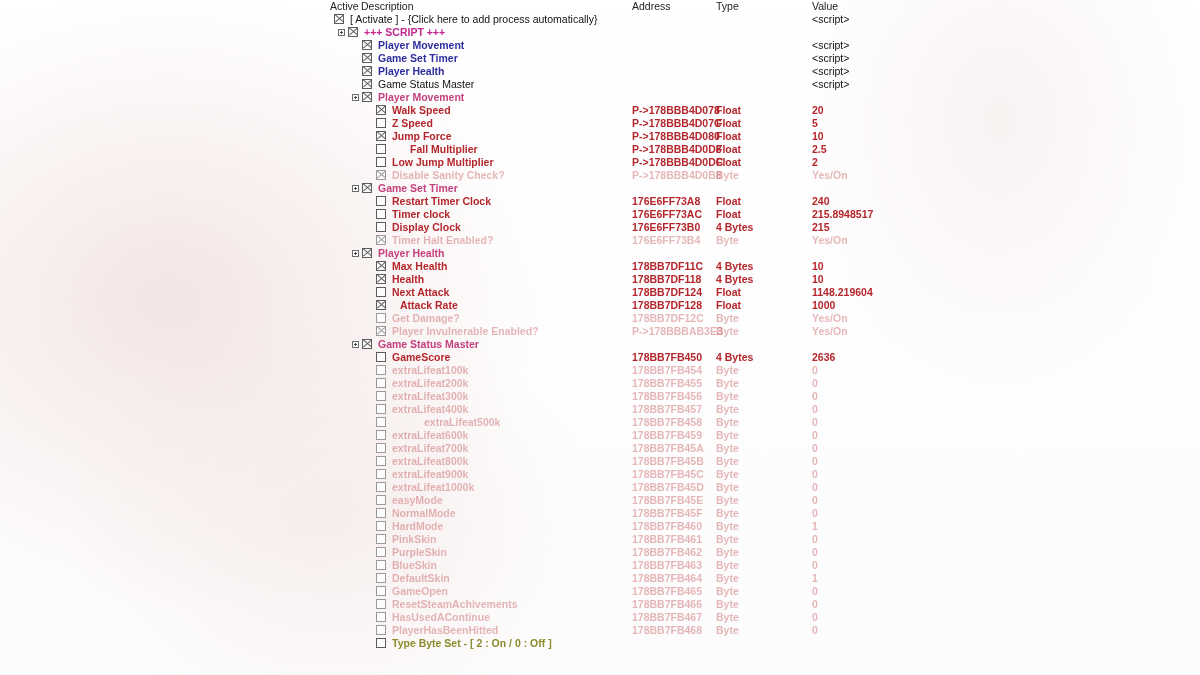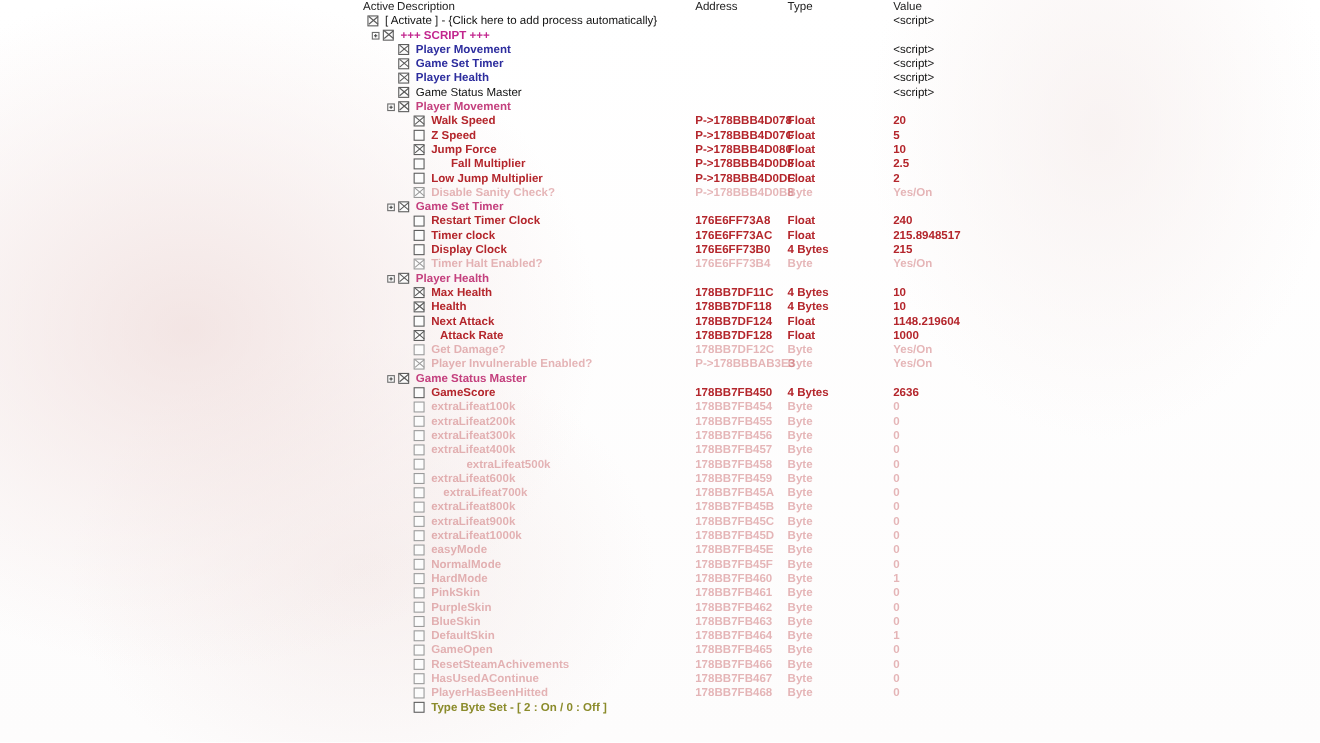--- a/index.html
+++ b/index.html
@@ -373,21 +373,21 @@
       </div>
       <div class="row faded">
         <span class="cbox" style="left: 46px;"></span>
         <span class="desc c-red" style="left: 62px;">extraLifeat600k</span>
         <span class="addr c-red">178BB7FB459</span>
         <span class="type c-red">Byte</span>
         <span class="value c-red">0</span>
       </div>
       <div class="row faded">
         <span class="cbox" style="left: 46px;"></span>
-        <span class="desc c-red" style="left: 62px; margin-left: 11px;">extraLifeat700k</span>
+        <span class="desc c-red" style="left: 62px;">extraLifeat700k</span>
         <span class="addr c-red">178BB7FB45A</span>
         <span class="type c-red">Byte</span>
         <span class="value c-red">0</span>
       </div>
       <div class="row faded">
         <span class="cbox" style="left: 46px;"></span>
         <span class="desc c-red" style="left: 62px;">extraLifeat800k</span>
         <span class="addr c-red">178BB7FB45B</span>
         <span class="type c-red">Byte</span>
         <span class="value c-red">0</span>

